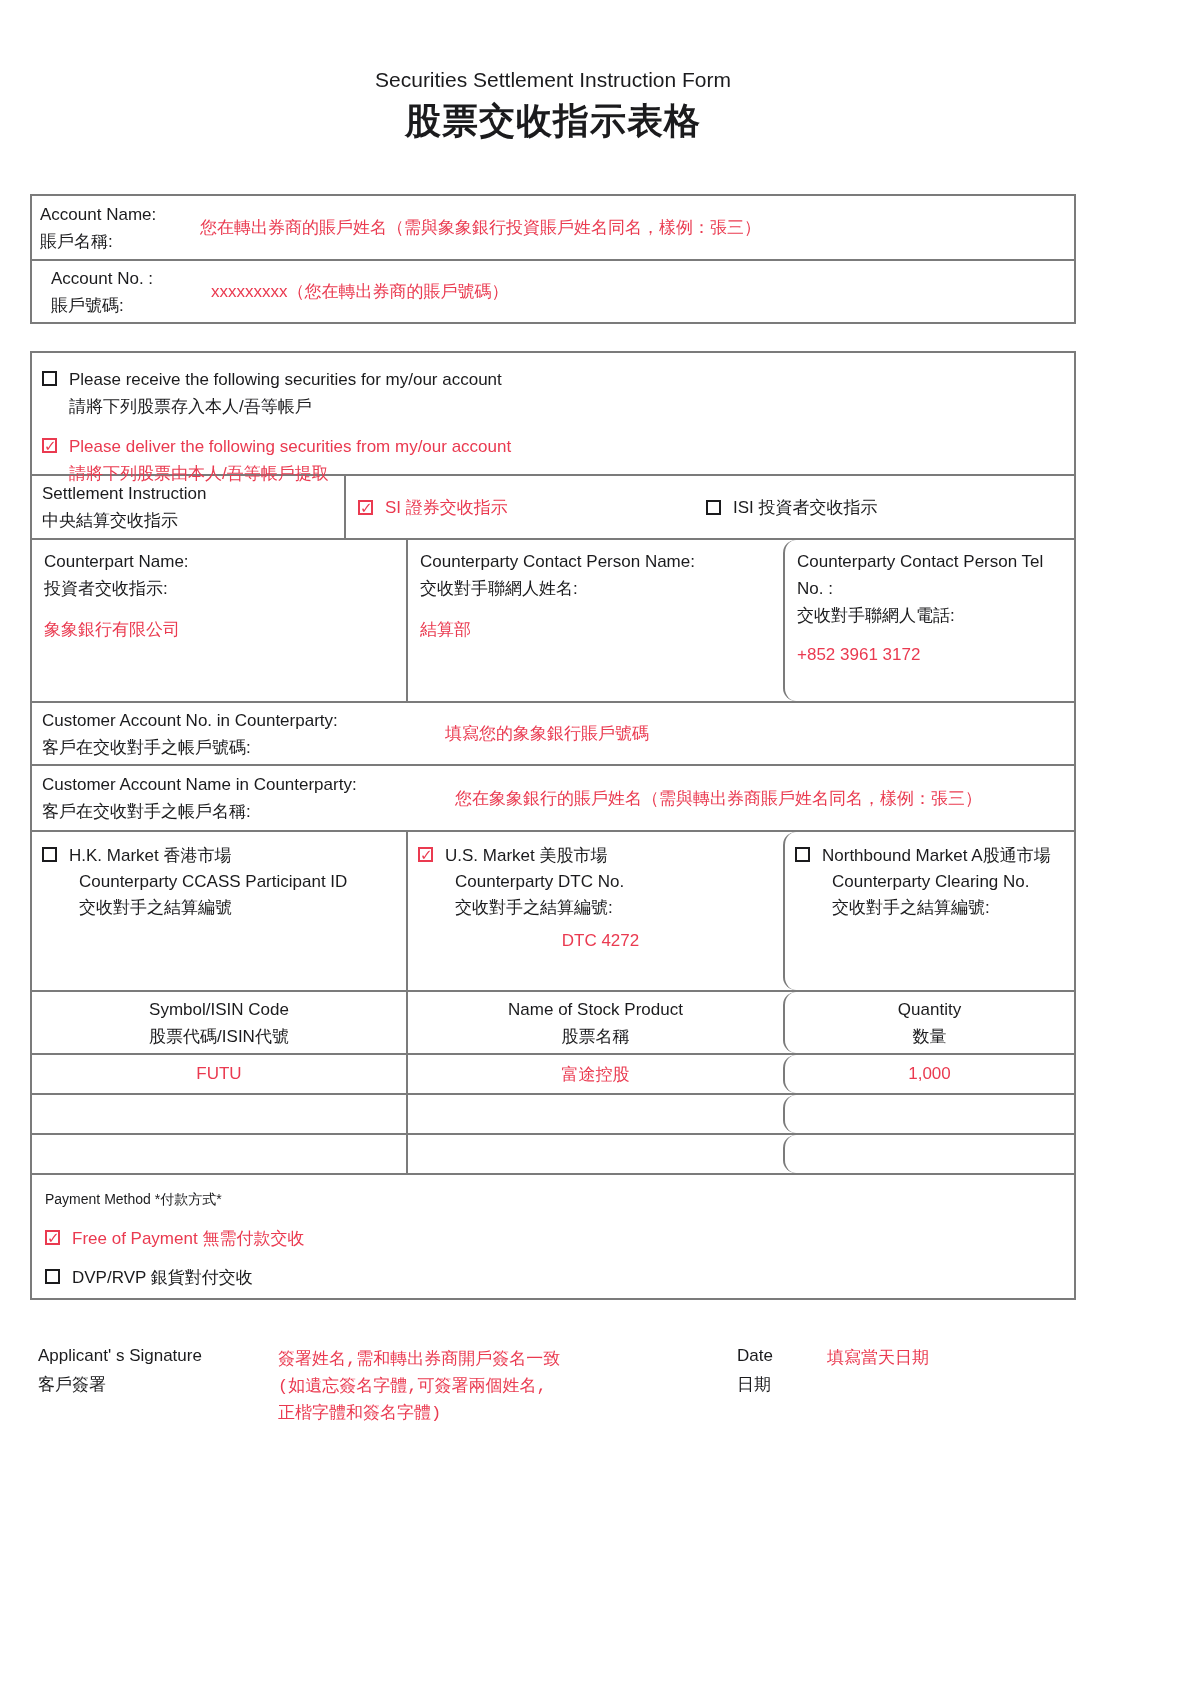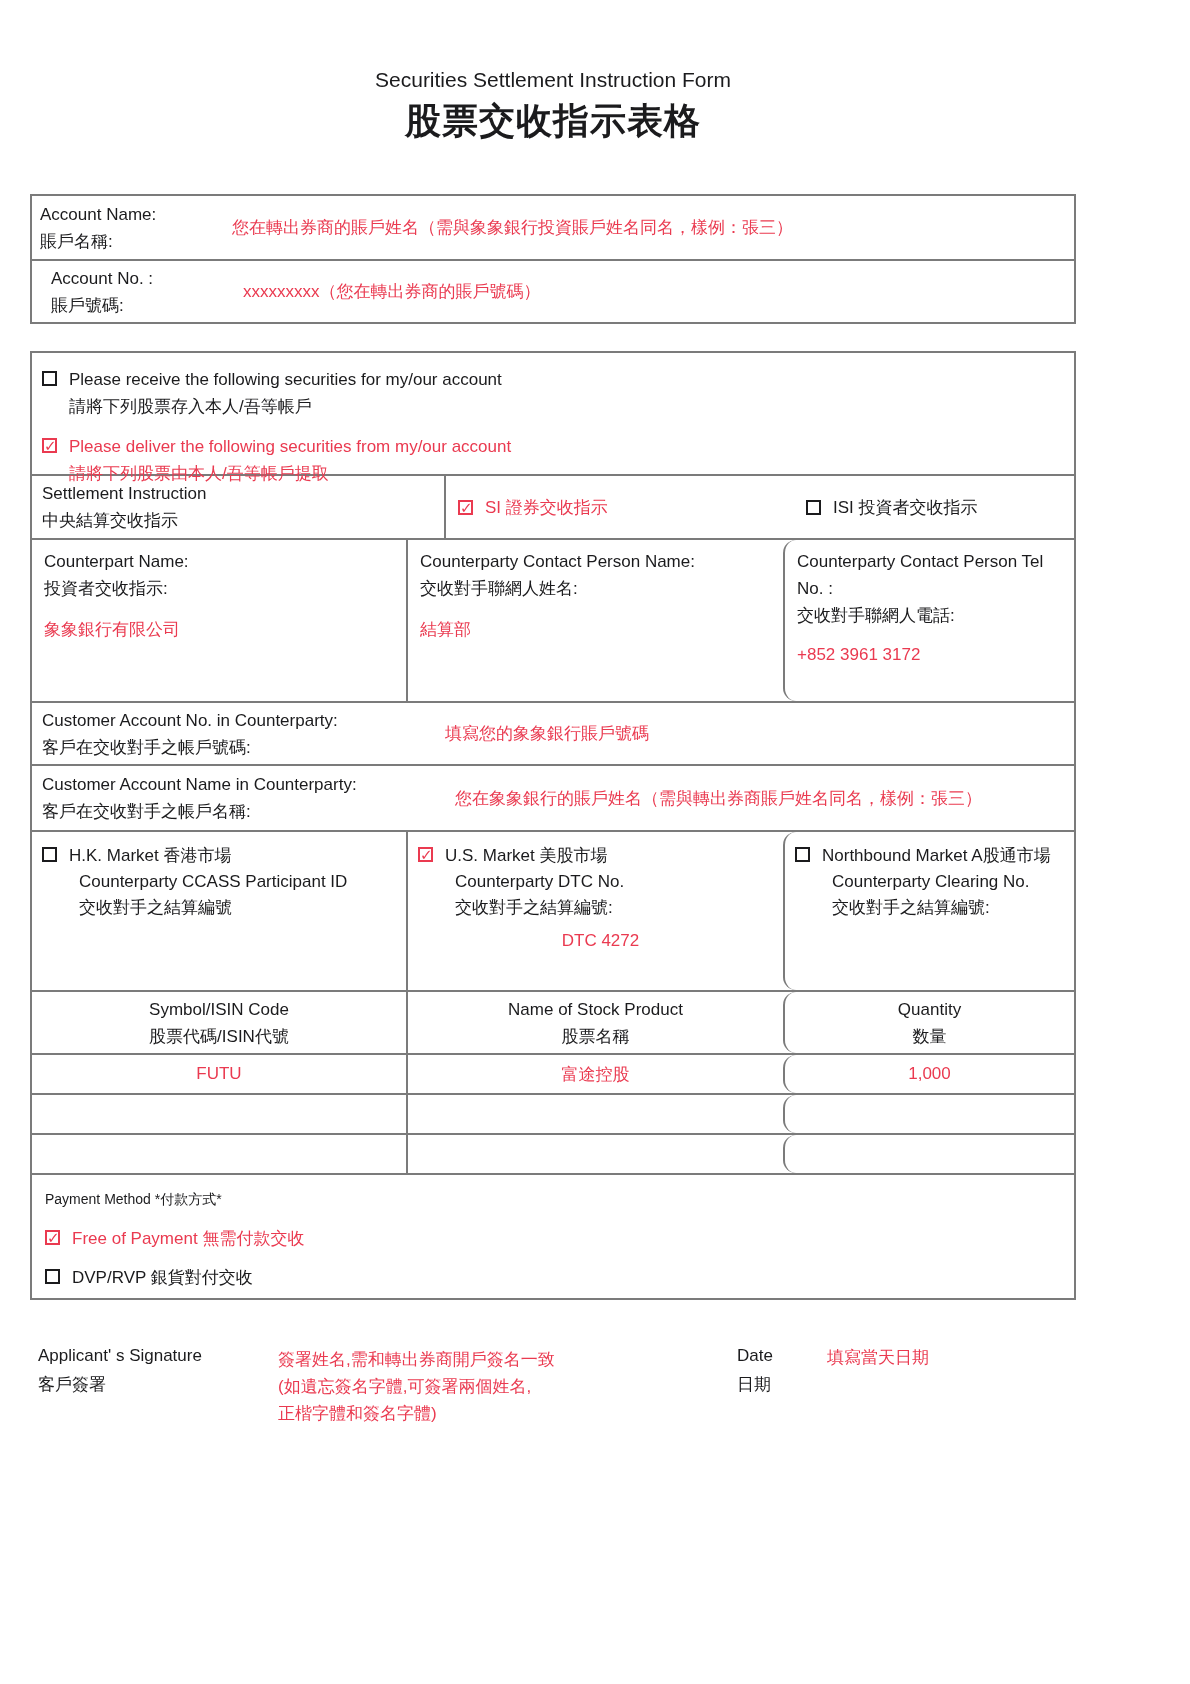--- a/index.html
+++ b/index.html
@@ -31,33 +31,33 @@
   
   .cb {
     display:inline-block; flex:none; width:15px; height:15px;
     border:2px solid currentColor; margin-right:12px;
     font-size:15px; line-height:12px; text-align:center; font-weight:700;
     overflow:visible; margin-top:5px;
   }
 
   
   .acct { margin-top:52px; }
-  .acct-row { height:63px; display:flex; align-items:center;gap:32px; }
+  .acct-row { height:63px; display:flex; align-items:center; }
   .acct-row + .acct-row { border-top:2px solid var(--bd,#7b7b7b);padding-left:11px; }
   .acct-label { flex:0 0 168px; padding-left:8px; }
 
   
   .main { margin-top:27px; }
 
   .dir-row { height:121px; flex-direction:column; padding:13px 0 0 10px; }
   .cb-line { display:flex; align-items:flex-start; }
   .dir-g2 { margin-top:13px; }
 
   .settle-row { height:64px; }
-  .settle-left { width:412px; padding:4px 10px; display:flex; flex-direction:column; justify-content:center; }
+  .settle-left { width:312px; padding:4px 10px; display:flex; flex-direction:column; justify-content:center; }
   .settle-right { flex:1; border-left:2px solid var(--bd,#7b7b7b); display:flex; align-items:center; padding-left:12px; }
   .settle-right .opt { display:flex; align-items:center; }
   .settle-right .opt .cb { margin-top:0; }
   .opt-si { flex:0 0 348px; }
 
   .cp-row { height:163px; }
   .cp-cell { padding:8px 12px; }
   .cp-val { margin-top:16px; }
 
   .cust-row { display:flex; align-items:stretch; }
@@ -80,21 +80,21 @@
 
   .pay-row { height:125px; flex-direction:column; padding:12px 0 0 13px; }
   .pay-title { font-size:14px; line-height:24px; }
   .pay-opt { display:flex; align-items:flex-start; margin-top:17px; }
   .pay-opt .cb { margin-top:2px; }
   .pay-opt .lbl { line-height:22px; }
 
   
   .sig { display:flex; margin-top:46px; padding-left:8px; }
   .sig-col1 { width:240px; }
-  .sig-col2 { width:459px; }
+  .sig-col2 { width:459px;font-family:Liberation Mono, monospace; }
   .sig-col3 { width:90px; }
   .sig-line2 { margin-top:7px; }
 </style>
 </head>
 <body>
 
 <div class="page">
   <div class="content">
 
     <div class="hdr">

